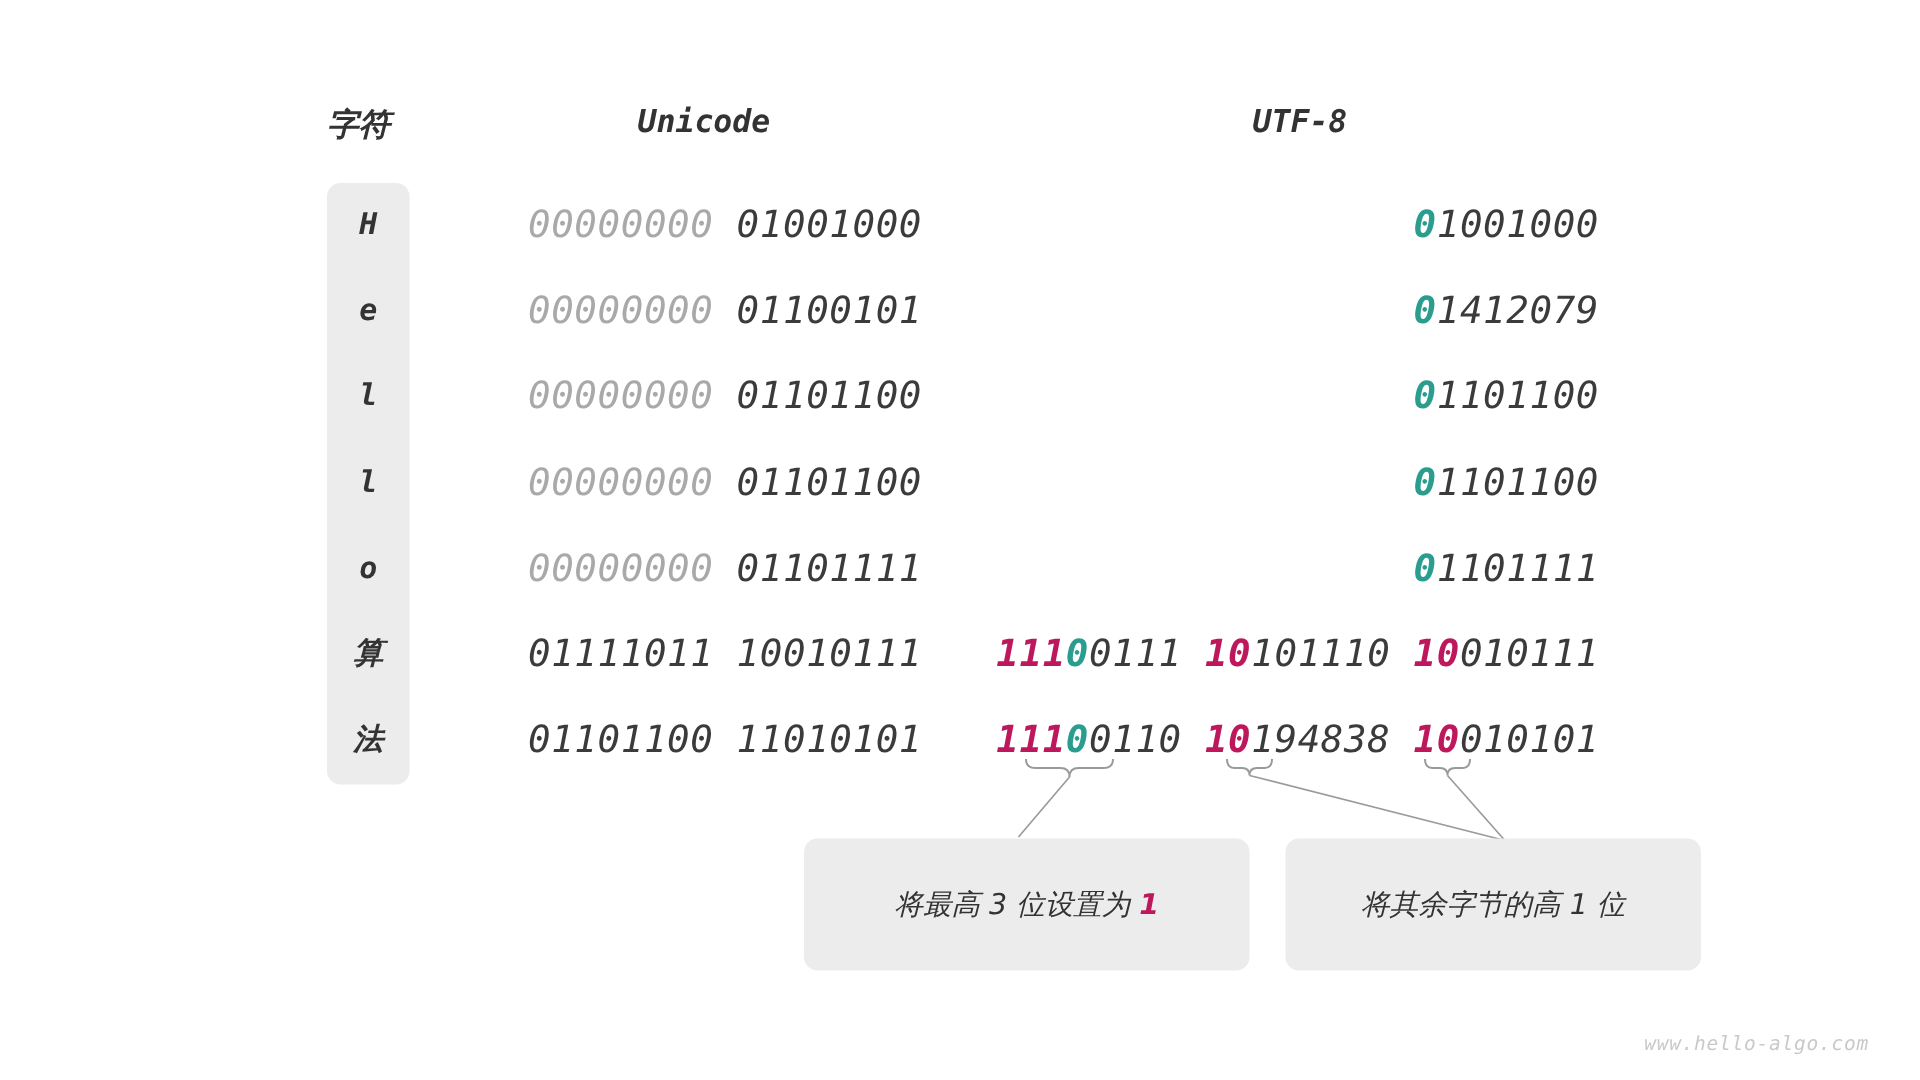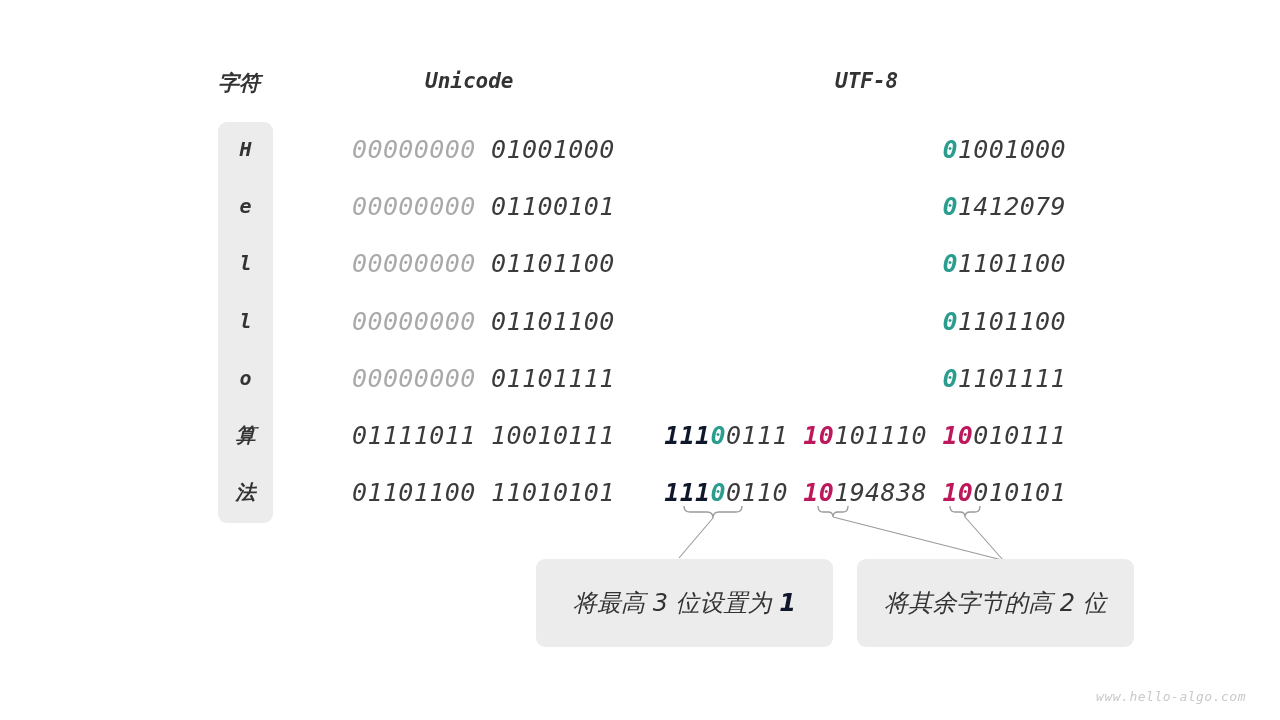--- a/index.html
+++ b/index.html
@@ -72,21 +72,21 @@
     font-size: 25px;
     letter-spacing: 0.4px;
     color: #3b3b3b;
     white-space: pre;
     line-height: 22px;
     height: 22px;
   }
   .bin.unicode { left: 352px; }
   .dim  { color: #a9a9a9; }
   .teal { color: #2a9d8f; font-weight: bold; }
-  .green{ color: #0f172a; font-weight: bold; }
+  .green{ color: #be185d; font-weight: bold; }
   .blue { color: #be185d; font-weight: bold; }
 
   
   .bin.utf8 {
     right: 214px;
     text-align: right;
   }
 
   
   #connectors {
@@ -101,21 +101,21 @@
   
   .callout {
     position: absolute;
     background: #ececec;
     border-radius: 9px;
     display: flex;
     flex-direction: column;
     justify-content: center;
     box-sizing: border-box;
     font-family: "DejaVu Sans", sans-serif;
-    font-size: 24px;
+    font-size: 19px;
     color: #333333;
   }
   .callout .line {
     text-align: center;
     line-height: 30px;
     white-space: pre;
   }
   #callout-1 {
     left: 536px;
     top: 559px;
@@ -185,18 +185,18 @@
 
     <path d="M 950 506 Q 950 512 955 512 L 960 512 Q 965 512 965 517 Q 965 512 970 512 L 975 512 Q 980 512 980 506" fill="none" stroke="#9a9a9a" stroke-width="1.3"></path>
     <line x1="965" y1="517" x2="1003" y2="560" stroke="#9a9a9a" stroke-width="1.1"></line>
   </svg>
 
   <div class="callout" id="callout-1">
     <div class="line"><span>将最高 3 位设置为 </span><span class="green">1</span></div>
   </div>
 
   <div class="callout" id="callout-2">
-    <div class="line">将其余字节的高 2 位</div>
+    <div class="line">将其余字节的高 1 位</div>
   </div>
 
   <div id="watermark">www.hello-algo.com</div>
 
 </div>
 
 </body></html>

